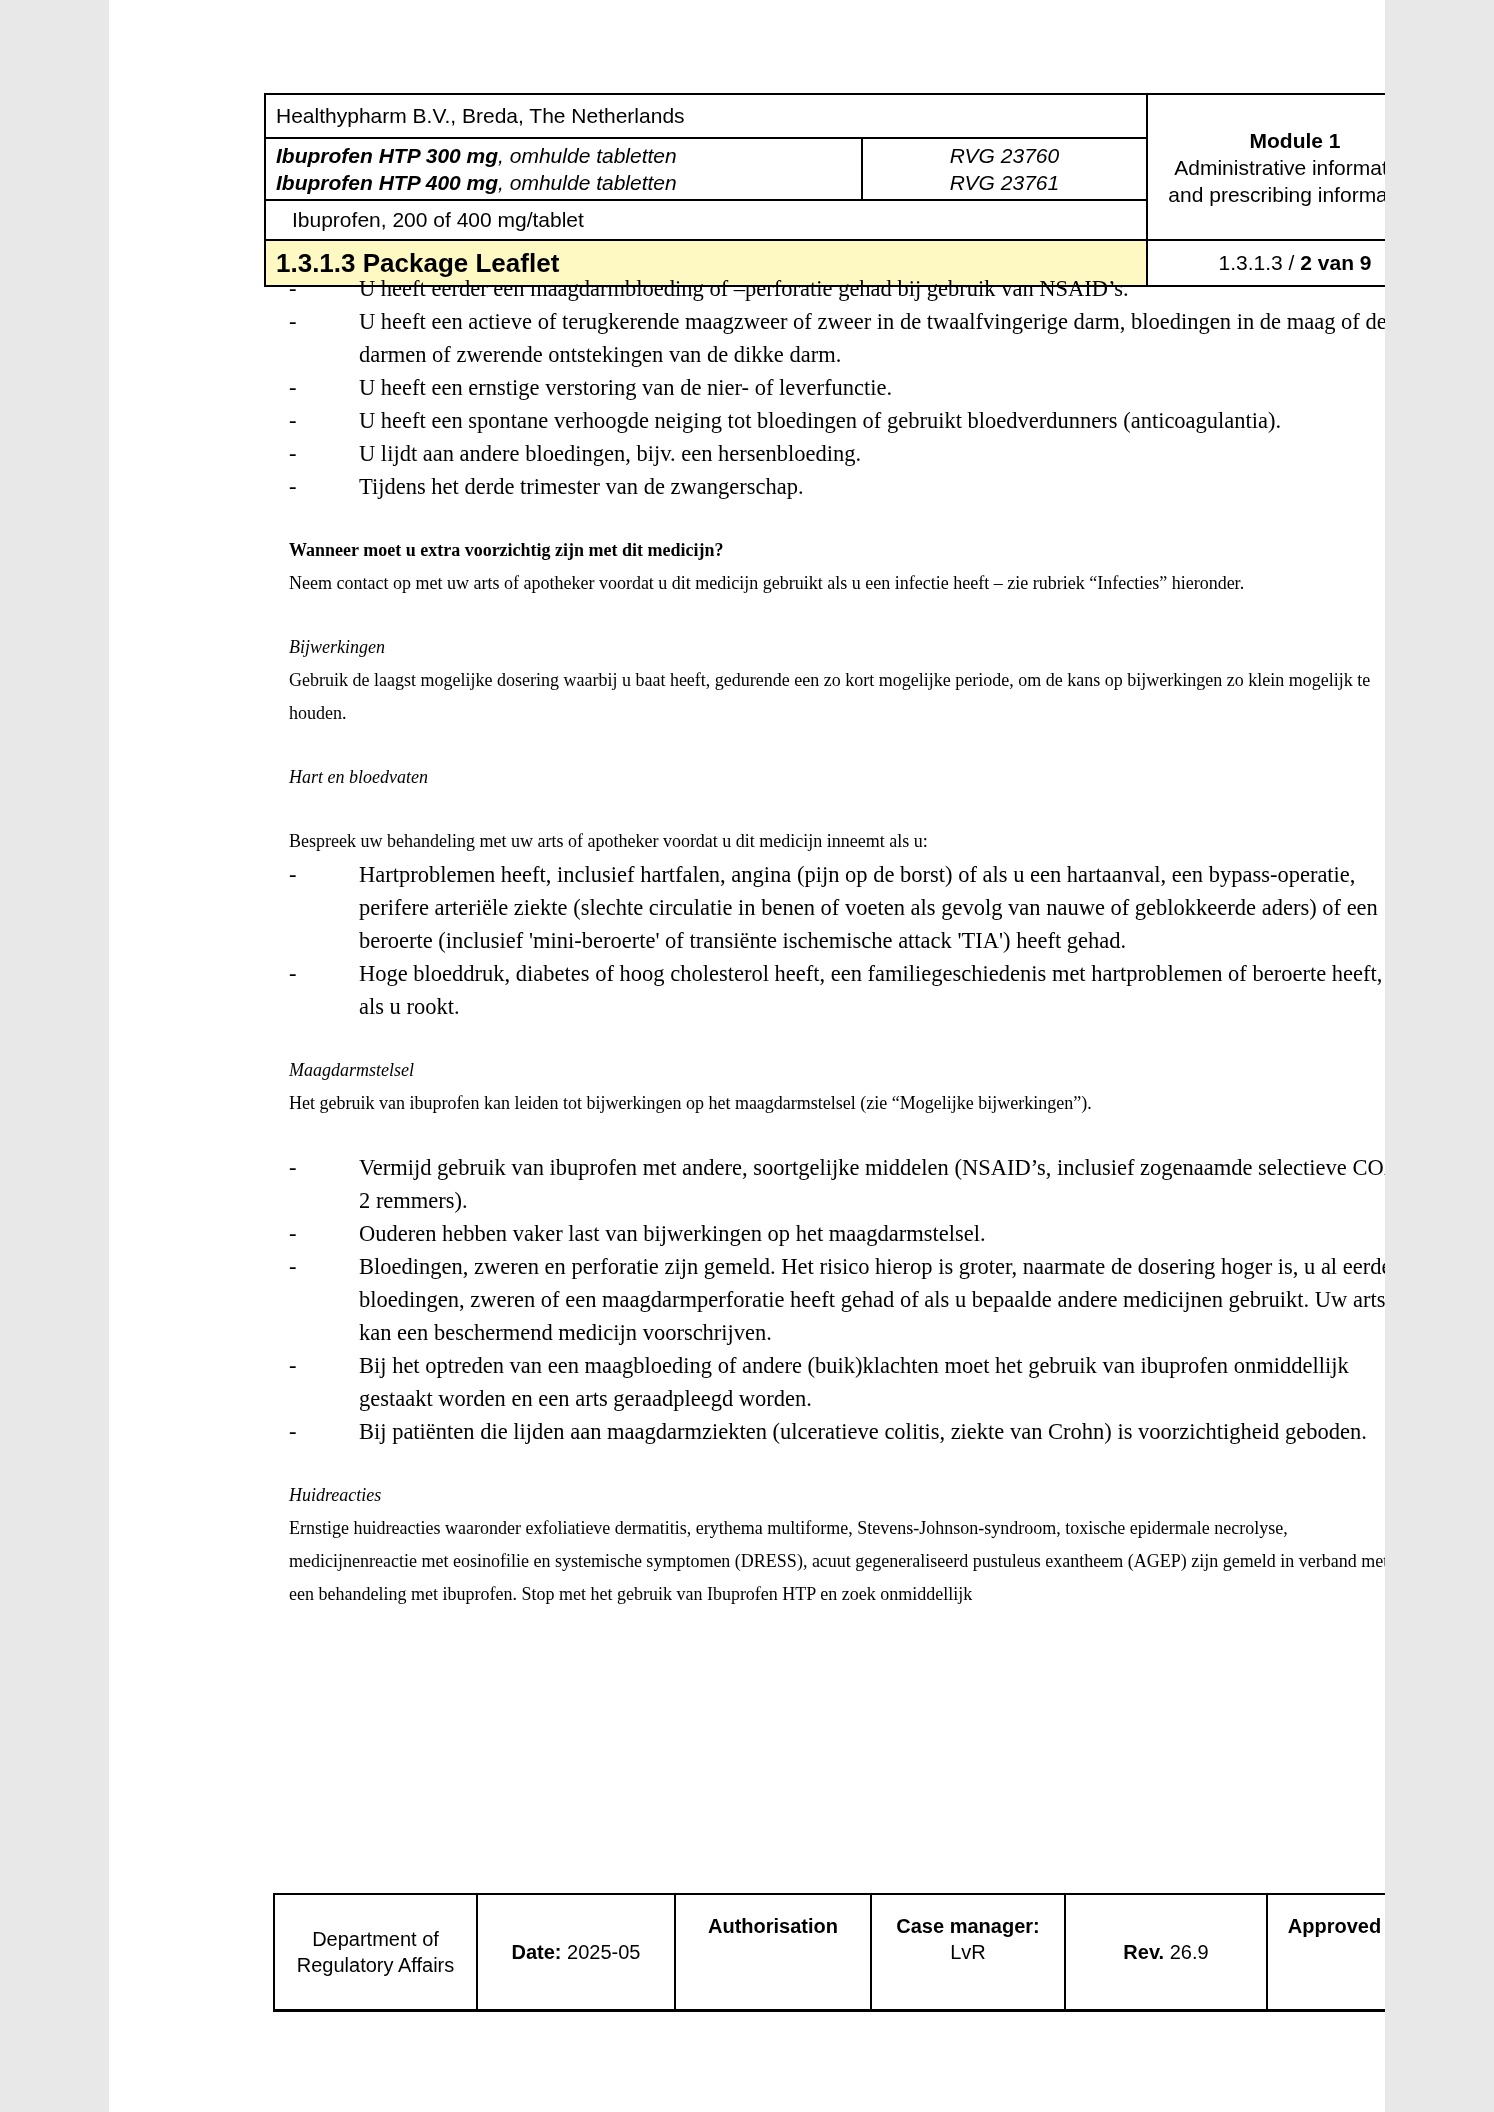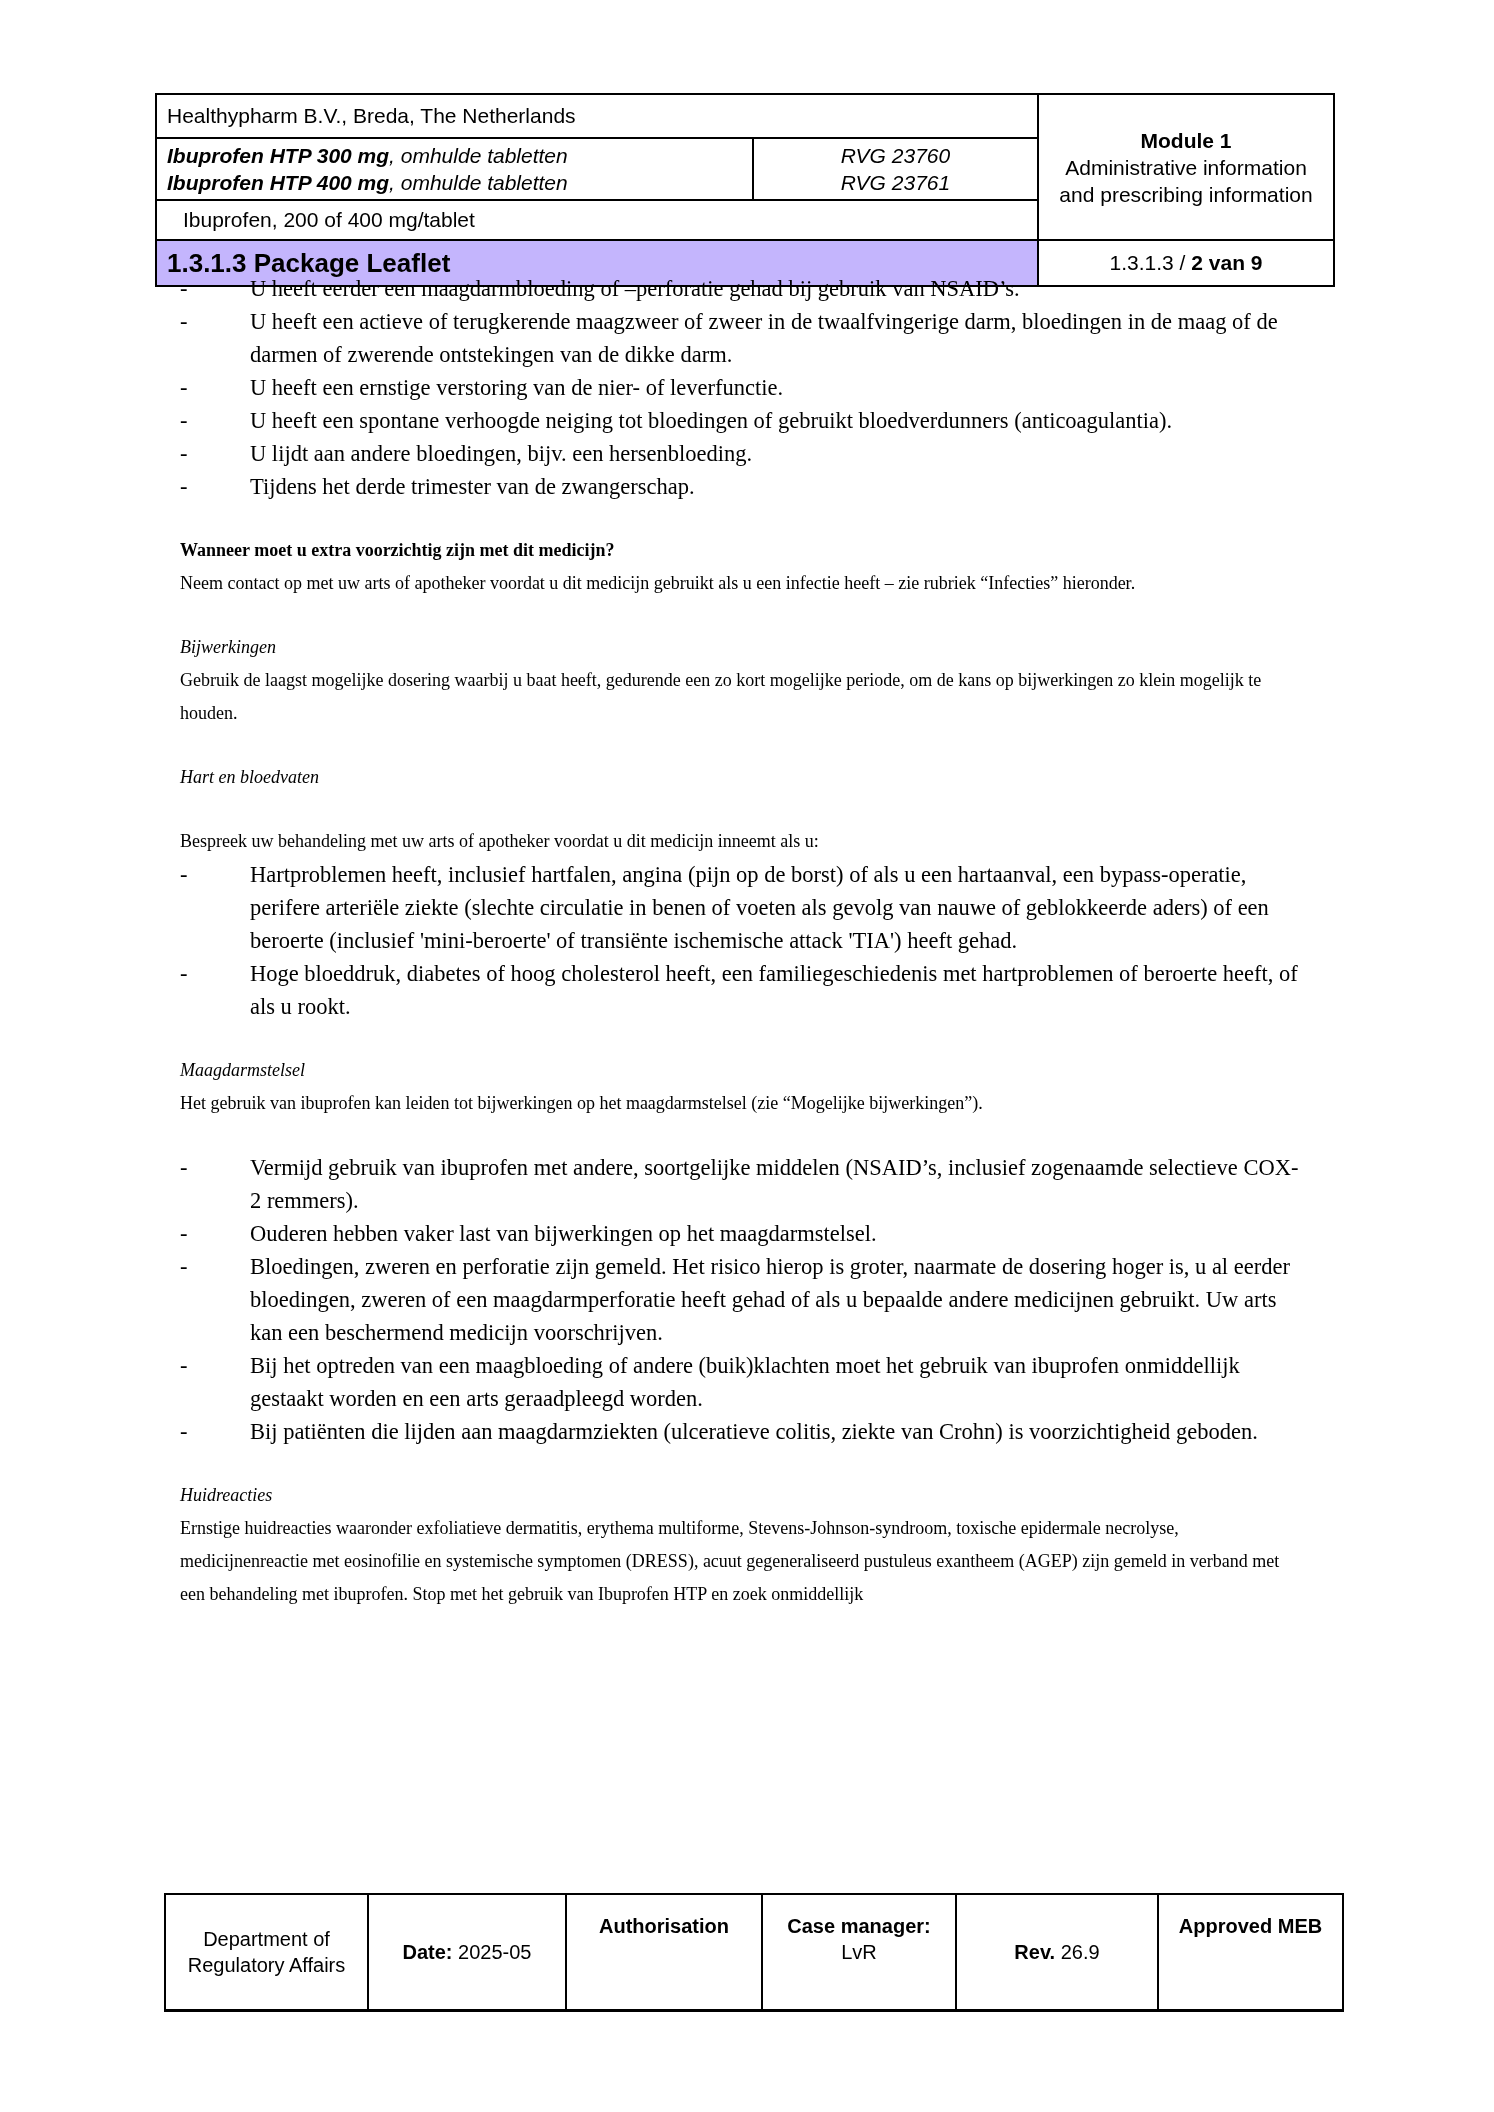--- a/index.html
+++ b/index.html
@@ -1,17 +1,17 @@
 <!DOCTYPE html>
 <html><head>
 <meta charset="utf-8">
 <style>
   html,body { margin:0; padding:0; background:#e8e8e8; }
   .page {
-    position:relative; width:1494px; height:2112px; margin:0 auto;
+    position:relative; width:1276px; height:2112px; margin:0 auto;
     background:#ffffff; color:#000; overflow:hidden;
   }
   
   .header-table {
     position:absolute; left:155px; top:93px; width:1178px;
     border-collapse:collapse; table-layout:fixed;
     font-family:"Liberation Sans","DejaVu Sans",sans-serif;
     font-size:21px; color:#000;
   }
   .header-table td { border:2px solid #000; padding:3px 10px; vertical-align:middle; }
@@ -88,21 +88,21 @@
         <div>RVG 23760</div>
         <div>RVG 23761</div>
       </td>
     </tr>
     <tr class="r-c">
       <td colspan="2">
         <span>Ibuprofen, 200 of 400 mg/tablet</span>
       </td>
     </tr>
     <tr class="r-d">
-      <td colspan="2" class="title-cell" style="background:#c4b5fd;">
+      <td colspan="2" class="title-cell" style="background:#fef9c3;">
         <span>1.3.1.3 Package Leaflet</span>
       </td>
       <td class="pageref-cell">
         <span>1.3.1.3 /</span><span class="bold-run lbl-gap">2 van 9</span>
       </td>
     </tr>
   </tbody>
     </table>
 
   <div class="body">

